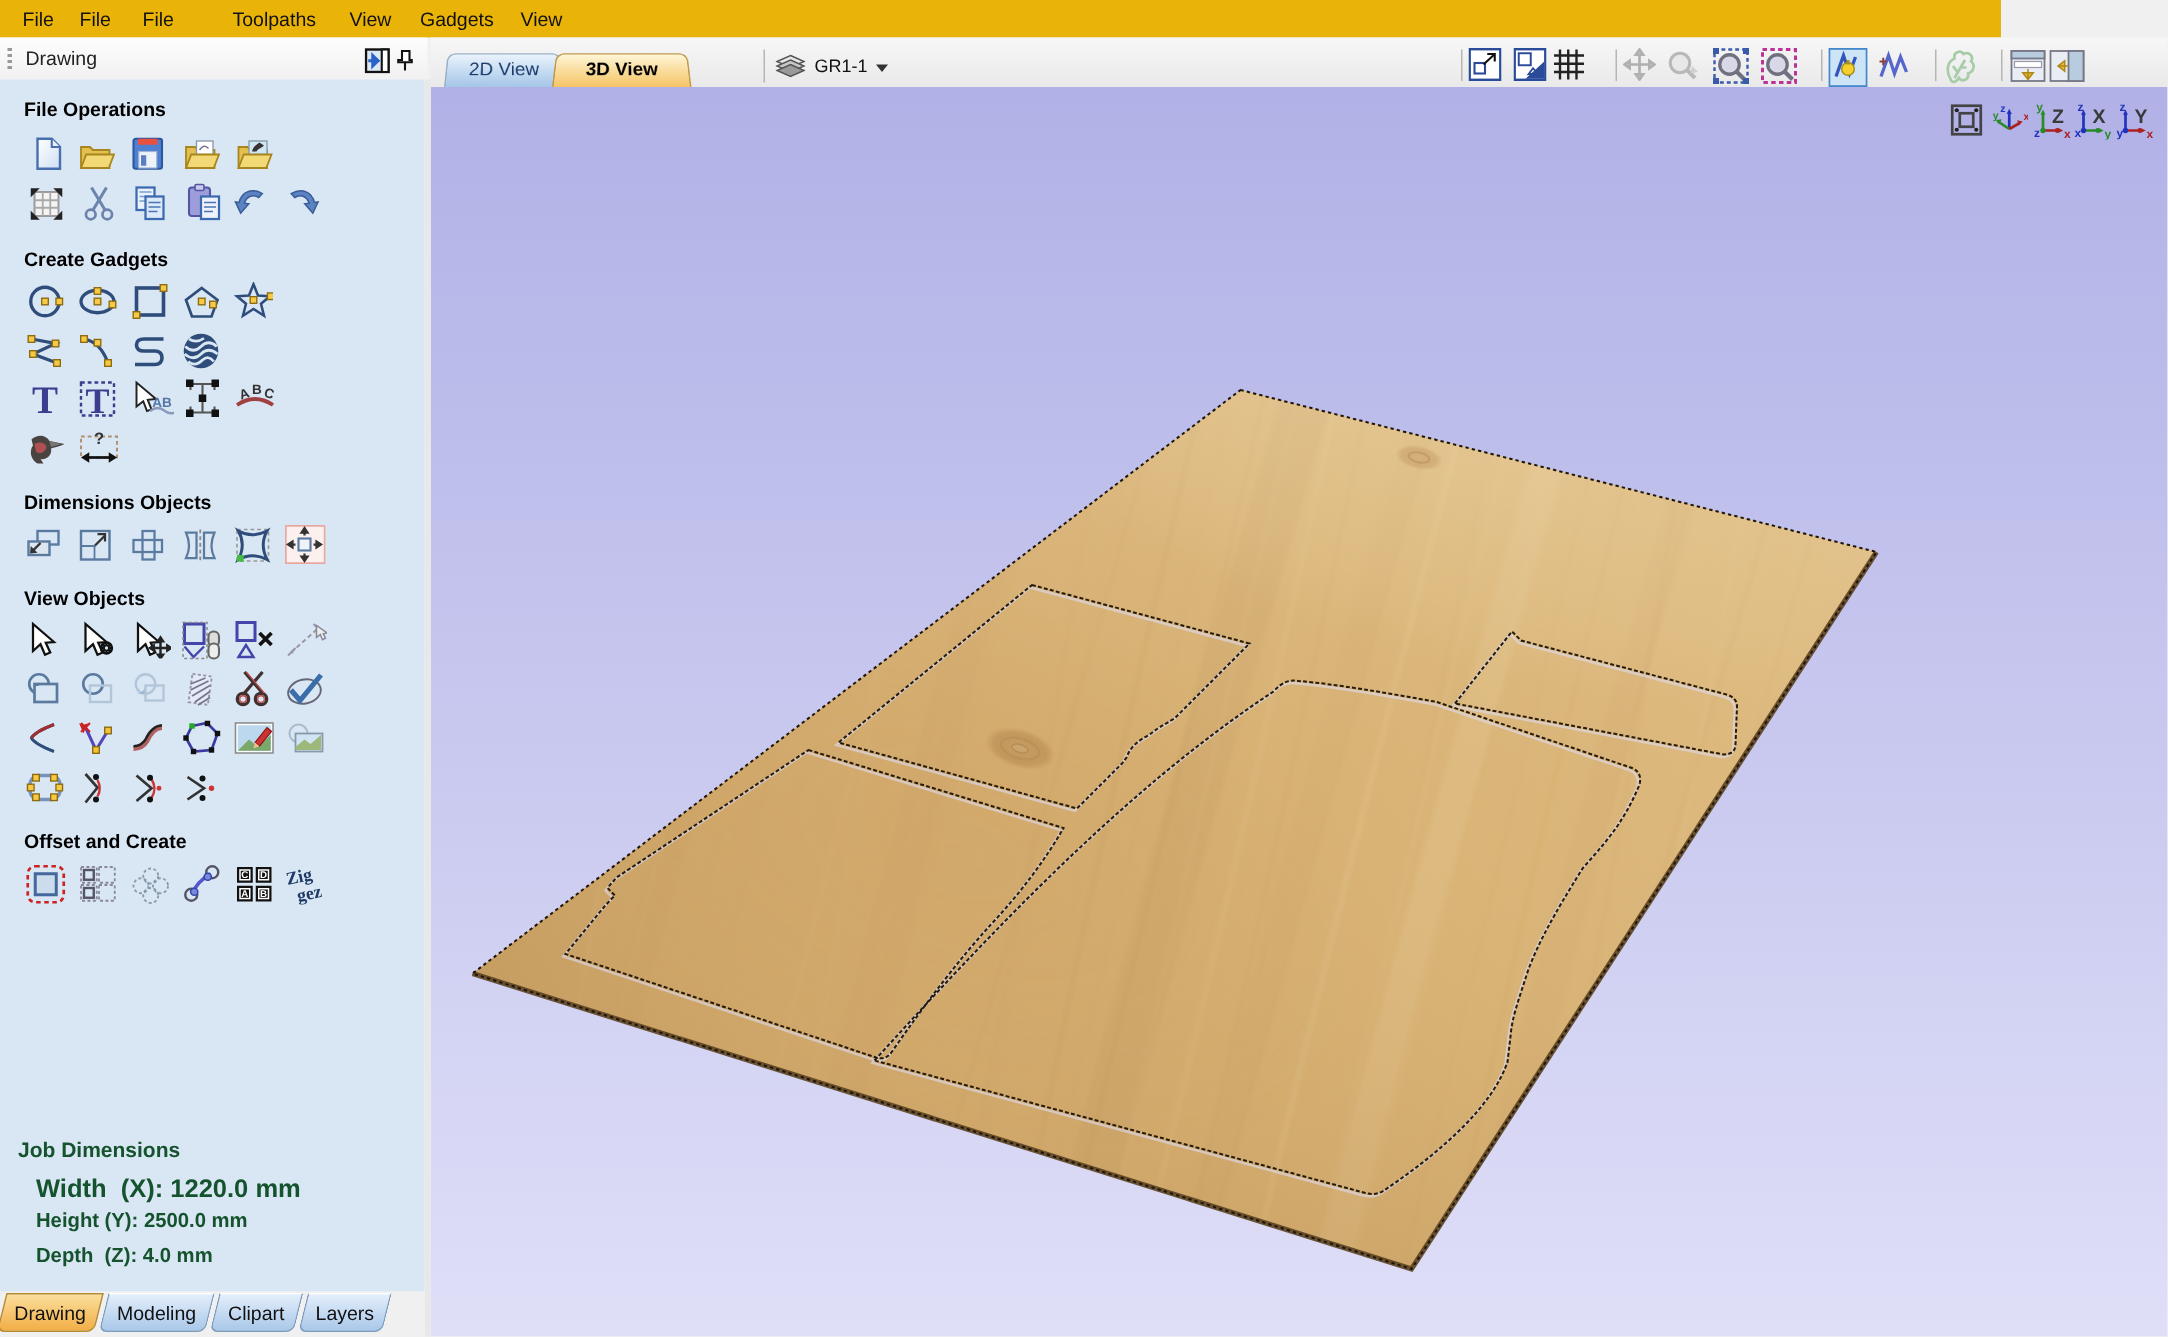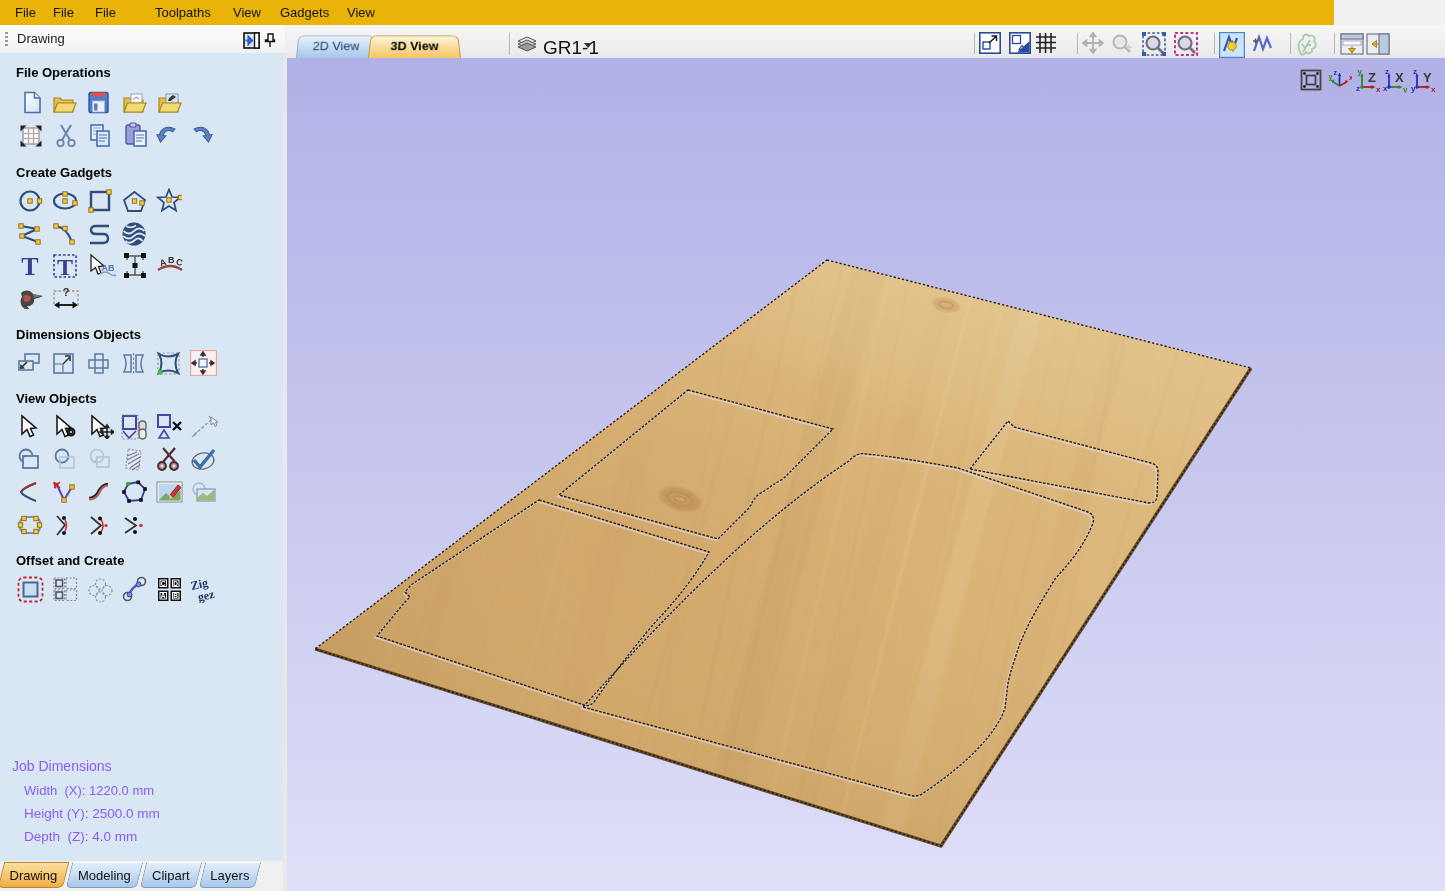--- a/index.html
+++ b/index.html
@@ -3,21 +3,21 @@
 * { margin:0; padding:0; box-sizing:border-box; }
 html,body { width:1445px; height:891px; overflow:hidden; font-family:"Liberation Sans",sans-serif; background:#f0f0f0; }
 #menubar { position:absolute; left:0; top:0; width:1334px; height:25px; background:#eab308; }
 #menubar span { position:absolute; top:5px; font-size:13px; color:#111; }
 #phead { position:absolute; left:0; top:25px; width:285px; height:28px; background:linear-gradient(#fdfdfd,#f1f1f1); }
 #phead .t { position:absolute; left:17px; top:6px; font-size:13px; color:#222; }
 #grip { position:absolute; left:5px; top:7px; width:3px; height:16px; background-image:repeating-linear-gradient(#999 0 2px, transparent 2px 4px); }
 #pbody { position:absolute; left:0; top:53px; width:283px; height:808px; background:#d9e6f3; }
 .sect { position:absolute; left:16px; font-size:13px; font-weight:bold; color:#000; }
 .ic { position:absolute; }
-#jobdims div { position:absolute; white-space:nowrap; color:#8b5cf6; font-weight:normal;text-align:right; }
+#jobdims div { position:absolute; white-space:nowrap; color:#14532d; font-weight:bold;text-align:right; }
 #tabsrow { position:absolute; left:0; top:861px; width:287px; height:30px; background:#f0f0f0; }
 .btab { position:absolute; top:1px; height:26px; background:linear-gradient(#e3eefb,#a9c8e9); border:1px solid #7a9cbf; border-top:1px solid #fff; transform:skewX(-14deg); border-radius:0 0 5px 5px; }
 .btab span { position:absolute; width:100%; text-align:center; top:5px; font-size:13px; color:#111; display:block; transform:skewX(14deg); }
 .btab.act { background:linear-gradient(#fbdf9d,#f2ae45); border-color:#b88a30; z-index:3; }
 #tstrip { position:absolute; left:287px; top:25px; width:1158px; height:33px; background:linear-gradient(#f7f7f7,#e9e9e9); }
 .ttab { position:absolute; height:24px; top:9px; border:1px solid #98b0c8; border-bottom:none; border-radius:6px 6px 0 0; transform:perspective(20px) rotateX(3deg); transform-origin:bottom; }
 .ttab span { display:block; text-align:center; font-size:13px; margin-top:3px; }
 #tab2d { left:9px; width:80px; background:linear-gradient(#eaf3fc,#a5c6e8); }
 #tab2d span { color:#1a3a6b; }
 #tab3d { left:81px; width:93px; background:linear-gradient(#fdf6d8,#f6c465); border-color:#c09a4a; z-index:2; }
@@ -442,21 +442,21 @@
     </g>
   </svg>
 <svg class="ic" style="left:190px;top:577px" width="28" height="26" viewBox="0 0 28 26">
     <g font-family="Liberation Serif" font-size="12" font-weight="bold" fill="#1e3a66">
       <text x="1" y="12" transform="rotate(-12 6 9)">Zig</text>
       <text x="8" y="23" transform="rotate(-12 14 20)">gez</text>
     </g>
   </svg>
 <div id="jobdims" style="font-size:14px;">
 <div style="left:12px;top:758px">Job Dimensions</div>
-<div style="left:24px;top:783px;font-size:13px">Width&nbsp; (X): 1220.0 mm</div>
+<div style="left:24px;top:783px;font-size:17px">Width&nbsp; (X): 1220.0 mm</div>
 <div style="left:24px;top:806px;font-size:13.5px">Height (Y): 2500.0 mm</div>
 <div style="left:24px;top:829px;font-size:13.5px">Depth&nbsp; (Z): 4.0 mm</div>
 </div>
 <div id="tabsrow">
     <div class="btab act" style="left:1px;width:65px">
       <span>Drawing</span>
     </div>
     <div class="btab" style="left:69px;width:71px">
       <span>Modeling</span>
     </div>
@@ -475,21 +475,21 @@
       <span>3D View</span>
     </div>
 <div class="vsep" style="left:222px;top:8px;height:22px"></div>
 <svg class="ic" style="left:230px;top:11px" width="20" height="18" viewBox="0 0 20 18">
       <g stroke="#555" stroke-width="1">
         <path d="M10,1 L19,5 L10,9 L1,5 Z" fill="#e8e8e8"></path>
         <path d="M10,4 L19,8 L10,12 L1,8 Z" fill="#c8c8c8"></path>
         <path d="M10,7 L19,11 L10,15 L1,11 Z" fill="#9a9a9a"></path>
       </g>
     </svg>
-<div id="gr" style="left:256px;top:12px;position:absolute;font-size:19px">GR1-1</div>
+<div id="gr" style="left:256px;top:12px;position:absolute;font-size:12px">GR1-1</div>
 <div style="position:absolute;left:297px;top:18px;width:0;height:0;border-left:4.5px solid transparent;border-right:4.5px solid transparent;border-top:5px solid #333"></div>
 </div>
 <div style="position:absolute;left:287px;top:25px;width:1158px;height:33px;pointer-events:none">
 </div>
 <svg id="vp" width="1158" height="833" viewBox="287 58 1158 833">
 <defs>
 <linearGradient id="bg" x1="0" y1="58" x2="0" y2="891" gradientUnits="userSpaceOnUse">
 <stop offset="0" stop-color="#b1b1e7"></stop>
         <stop offset="0.45" stop-color="#c5c5ee"></stop>
         <stop offset="1" stop-color="#dfdff8"></stop>

